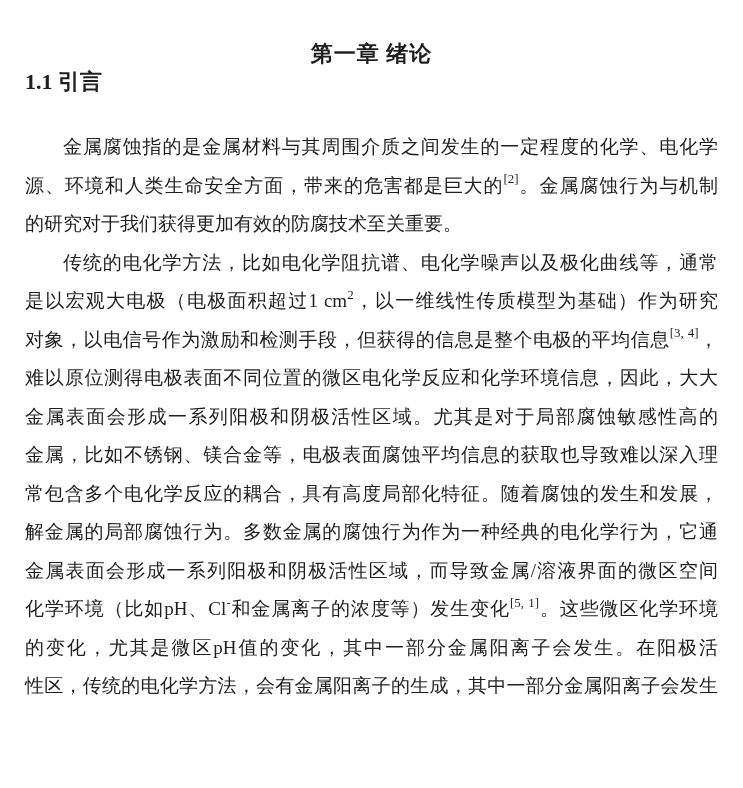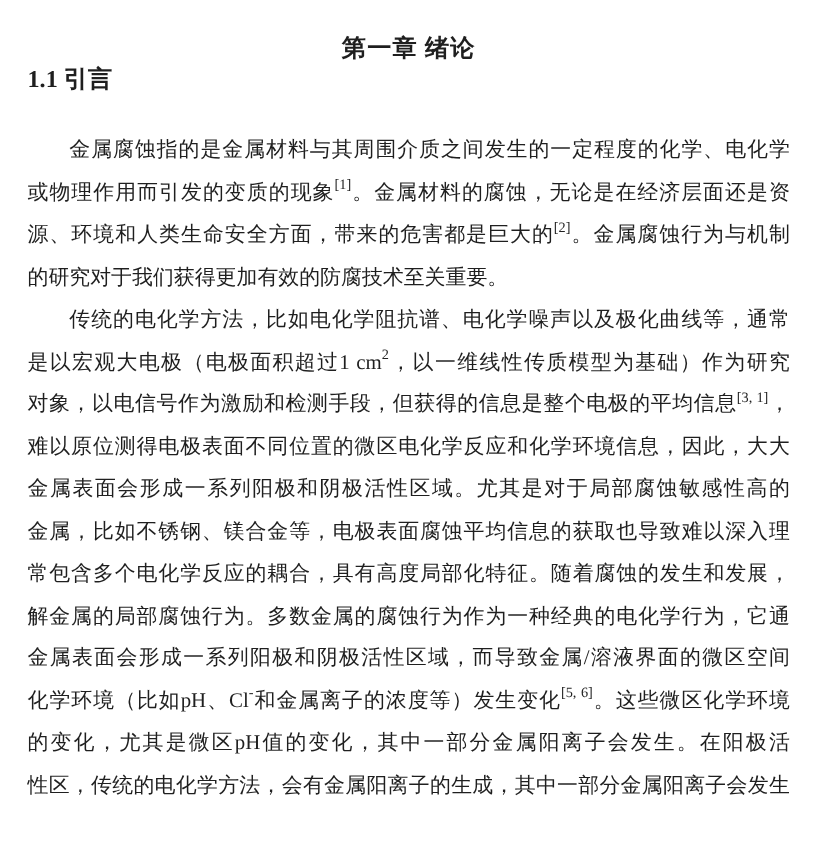--- a/index.html
+++ b/index.html
@@ -15,20 +15,21 @@
     color: #1f1f1f;
   }
   .chapter-title {
     padding-top: 30px;
     height: 58px;
     line-height: 28px;
     text-align: center;
     font-size: 22px;
     font-weight: bold;
     letter-spacing: 1px;
+    margin-top: 10px;
   }
   .section-heading {
     height: 28px;
     line-height: 28px;
     text-align: left;
     font-size: 22px;
     font-weight: bold;
   }
   .document-body {
     margin-top: 32px;
@@ -58,32 +59,31 @@
 </style>
 </head>
 <body>
 
 <div class="page">
   <h1 class="chapter-title">第一章 绪论</h1>
   <h2 class="section-heading">1.1 引言</h2>
   <div class="document-body">
       <div class="paragraph">
         <div class="line indent just">金属腐蚀指的是金属材料与其周围介质之间发生的一定程度的化学、电化学</div>
-        <div class="line just">或物理作用而引发的变质的现象<sup class="sup">[1]</sup>。金属材料的腐蚀，无论是在经济层面还是资</div>
         <div class="line just">源、环境和人类生命安全方面，带来的危害都是巨大的<sup class="sup">[2]</sup>。金属腐蚀行为与机制</div>
         <div class="line">的研究对于我们获得更加有效的防腐技术至关重要。</div>
       </div>
       <div class="paragraph">
         <div class="line indent just">传统的电化学方法，比如电化学阻抗谱、电化学噪声以及极化曲线等，通常</div>
         <div class="line just">是以宏观大电极（电极面积超过1 cm<sup class="sup">2</sup>，以一维线性传质模型为基础）作为研究</div>
-        <div class="line just">对象，以电信号作为激励和检测手段，但获得的信息是整个电极的平均信息<sup class="sup">[3, 1]</sup>，</div>
+        <div class="line just">对象，以电信号作为激励和检测手段，但获得的信息是整个电极的平均信息<sup class="sup">[3, 4]</sup>，</div>
         <div class="line just">难以原位测得电极表面不同位置的微区电化学反应和化学环境信息，因此，大大</div>
         <div class="line just">金属表面会形成一系列阳极和阴极活性区域。尤其是对于局部腐蚀敏感性高的</div>
         <div class="line just">金属，比如不锈钢、镁合金等，电极表面腐蚀平均信息的获取也导致难以深入理</div>
         <div class="line just">常包含多个电化学反应的耦合，具有高度局部化特征。随着腐蚀的发生和发展，</div>
         <div class="line just">解金属的局部腐蚀行为。多数金属的腐蚀行为作为一种经典的电化学行为，它通</div>
         <div class="line just">金属表面会形成一系列阳极和阴极活性区域，而导致金属/溶液界面的微区空间</div>
-        <div class="line just">化学环境（比如pH、Cl<sup class="sup">-</sup>和金属离子的浓度等）发生变化<sup class="sup">[5, 6]</sup>。这些微区化学环境</div>
+        <div class="line just">化学环境（比如pH、Cl<sup class="sup">-</sup>和金属离子的浓度等）发生变化<sup class="sup">[5, 1]</sup>。这些微区化学环境</div>
         <div class="line just">的变化，尤其是微区pH值的变化，其中一部分金属阳离子会发生。在阳极活</div>
         <div class="line just">性区，传统的电化学方法，会有金属阳离子的生成，其中一部分金属阳离子会发生</div>
       </div>
     </div>
 </div>
 
 </body></html>

